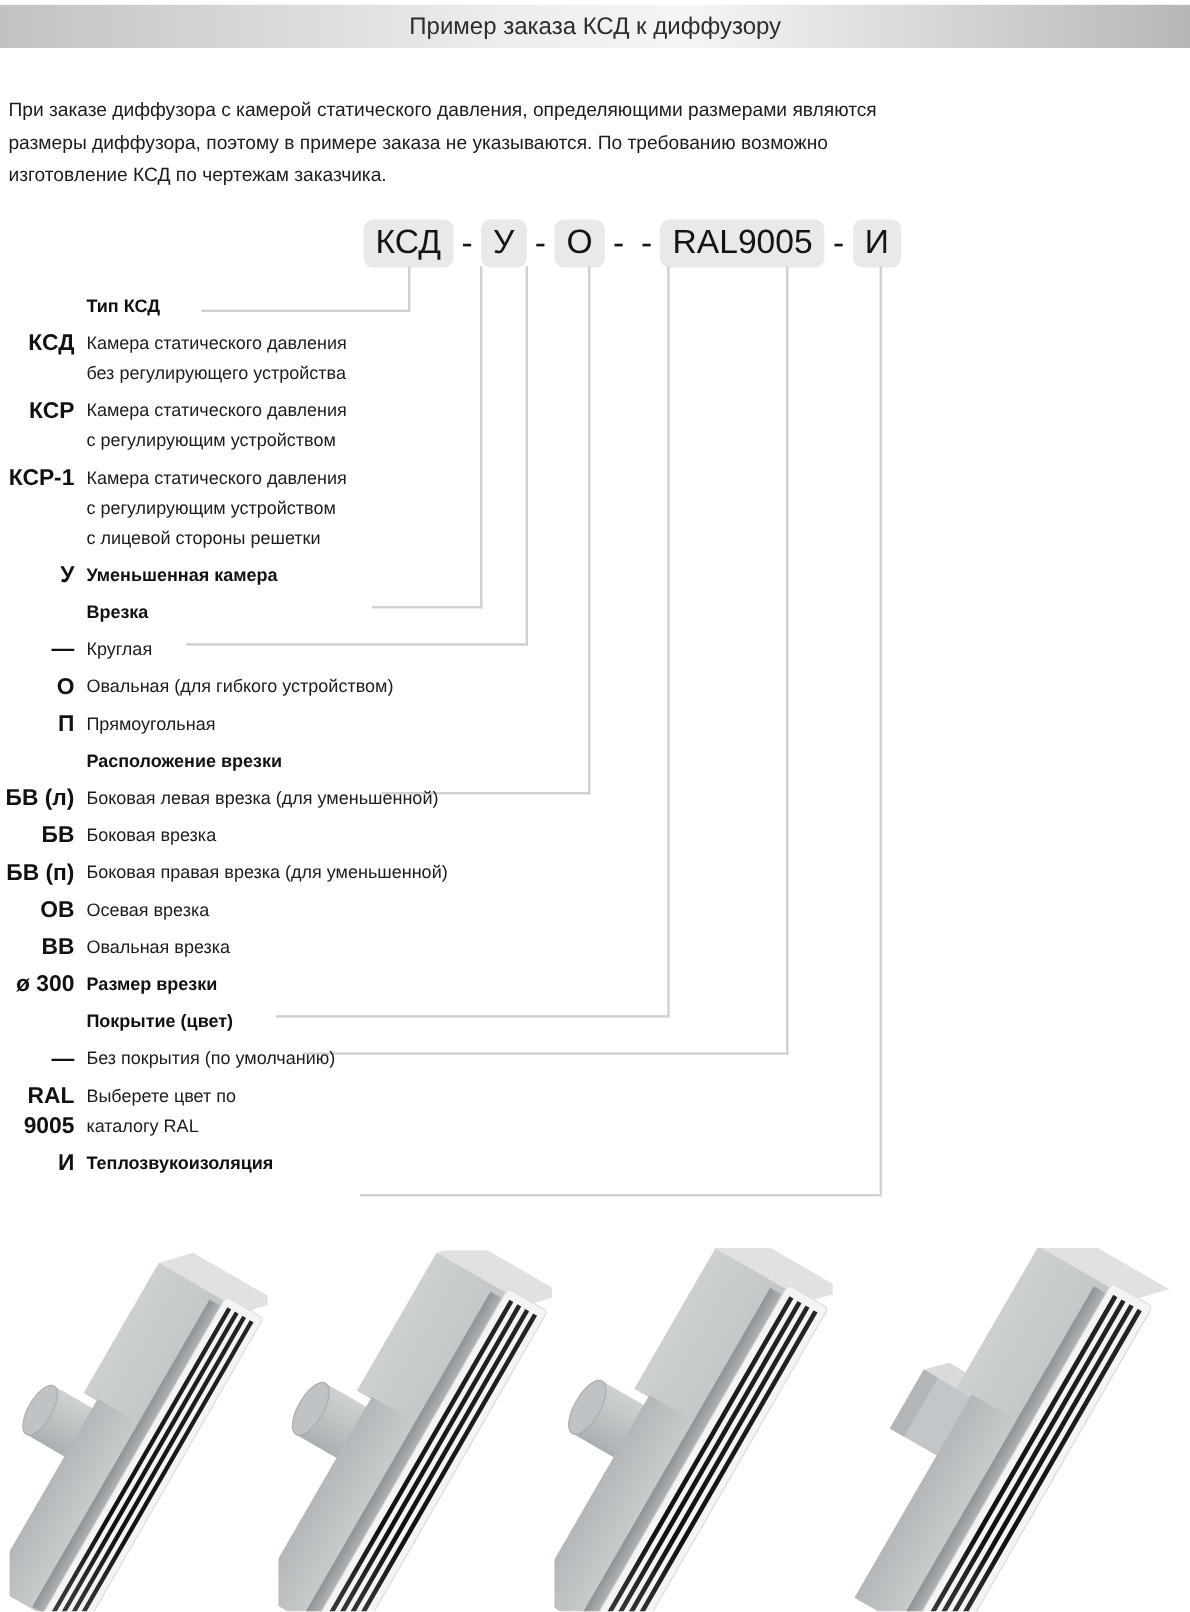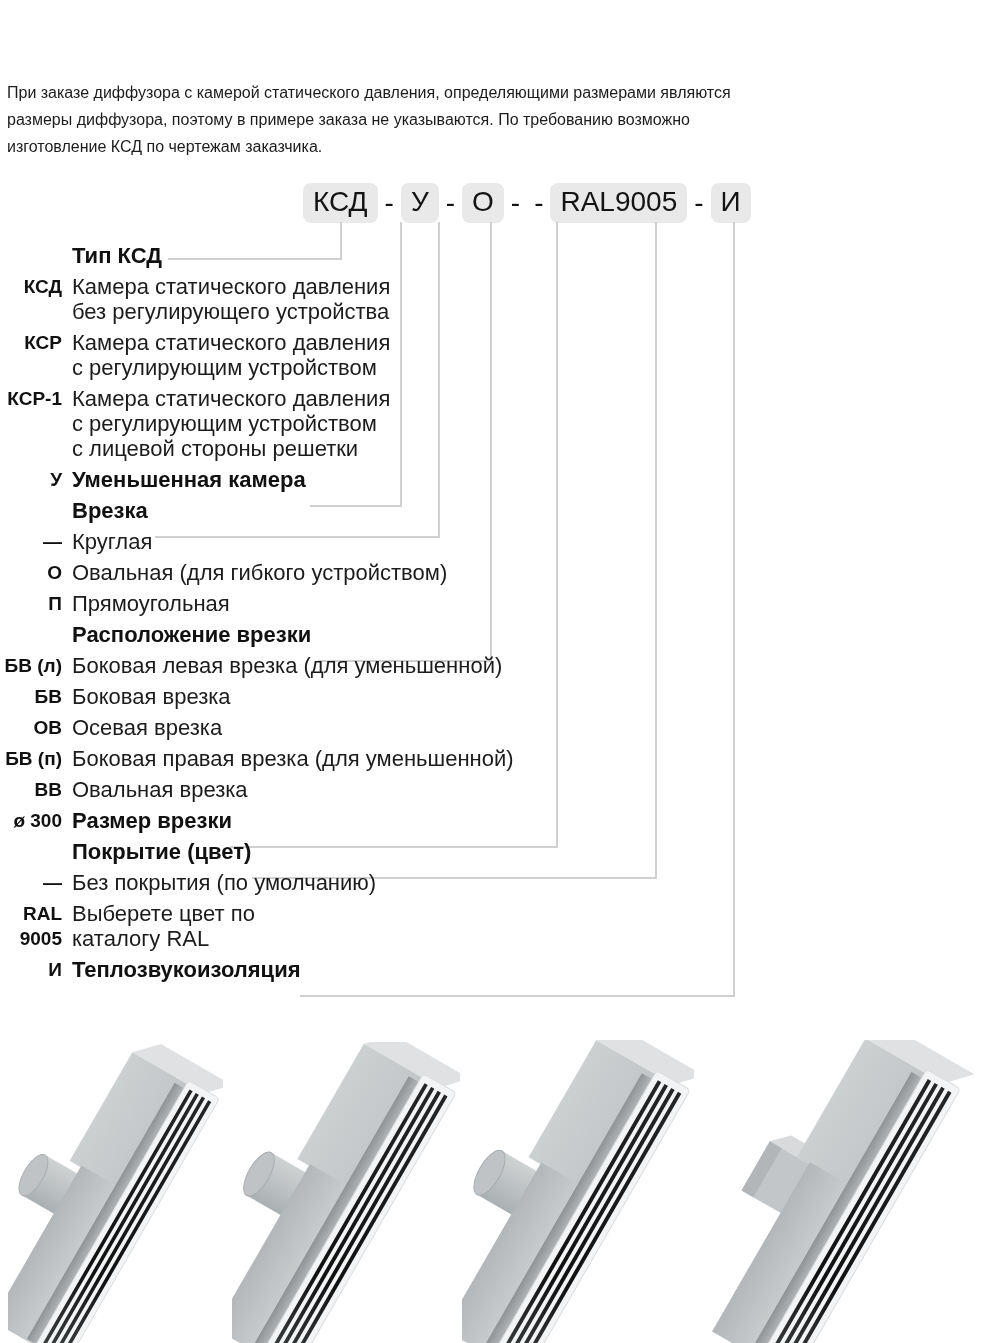--- a/index.html
+++ b/index.html
@@ -43,33 +43,36 @@
   }
 
   
   .legend{position:absolute;left:0;top:243px;width:620px;}
   .lrow{display:flex;margin-bottom:6px;}
   .lterm{
     width:62px;flex:0 0 62px;text-align:right;font-weight:bold;
     font-size:19px;line-height:25px;color:#111;white-space:pre-line;
   }
   .ldesc{
-    margin-left:10px;font-size:22px;line-height:25px;color:#1c1c1c;
+    margin-left:10px;font-size:15px;line-height:25px;color:#1c1c1c;
   }
   .lrow.bold .ldesc{font-weight:bold;color:#111;}
 
   
   .diff{position:absolute;}
   .diff svg{display:block;width:100%;height:100%;}
 </style>
 </head>
 <body>
 
 <div class="page">
 
+  <div class="titlebar">
+    <span>Пример заказа КСД к диффузору</span>
+  </div>
 
   <div class="intro">
     <div>При заказе диффузора с камерой статического давления, определяющими размерами являются</div>
     <div>размеры диффузора, поэтому в примере заказа не указываются. По требованию возможно</div>
     <div>изготовление КСД по чертежам заказчика.</div>
   </div>
 
   <div class="code-row" id="code-row">
       <span class="code-box">КСД</span>
       <span class="code-dash">-</span>
@@ -162,29 +165,29 @@
           <div>Боковая левая врезка (для уменьшенной)</div>
         </div>
       </div>
       <div class="lrow">
         <div class="lterm">БВ</div>
         <div class="ldesc">
           <div>Боковая врезка</div>
         </div>
       </div>
       <div class="lrow">
+        <div class="lterm">БВ (п)</div>
+        <div class="ldesc">
+          <div>Боковая правая врезка (для уменьшенной)</div>
+        </div>
+      </div>
+      <div class="lrow">
         <div class="lterm">ОВ</div>
         <div class="ldesc">
           <div>Осевая врезка</div>
-        </div>
-      </div>
-      <div class="lrow">
-        <div class="lterm">БВ (п)</div>
-        <div class="ldesc">
-          <div>Боковая правая врезка (для уменьшенной)</div>
         </div>
       </div>
       <div class="lrow">
         <div class="lterm">ВВ</div>
         <div class="ldesc">
           <div>Овальная врезка</div>
         </div>
       </div>
       <div class="lrow bold">
         <div class="lterm">ø 300</div>

